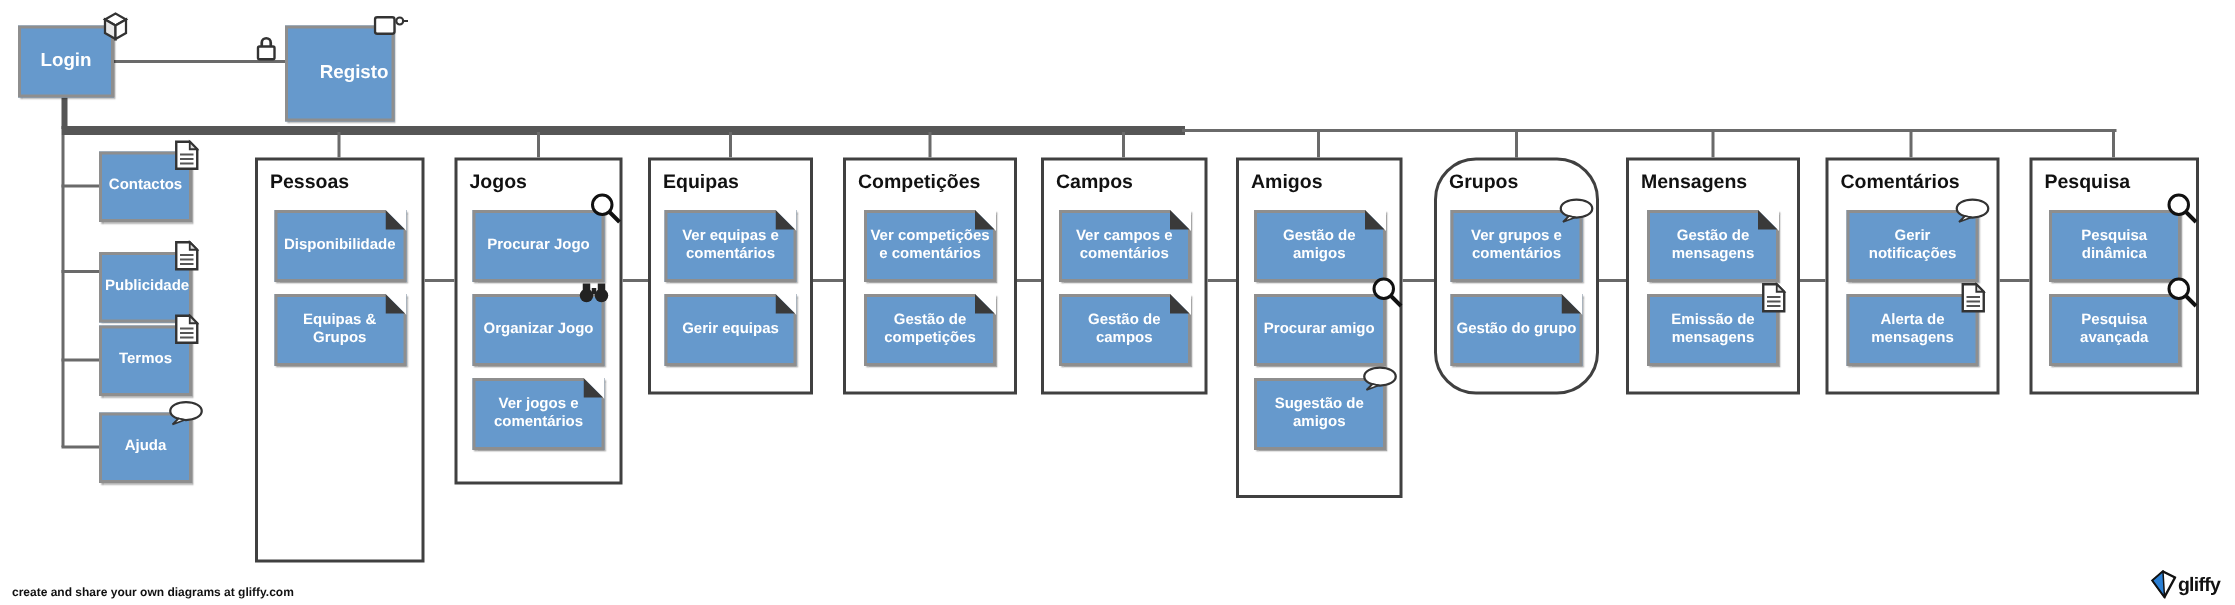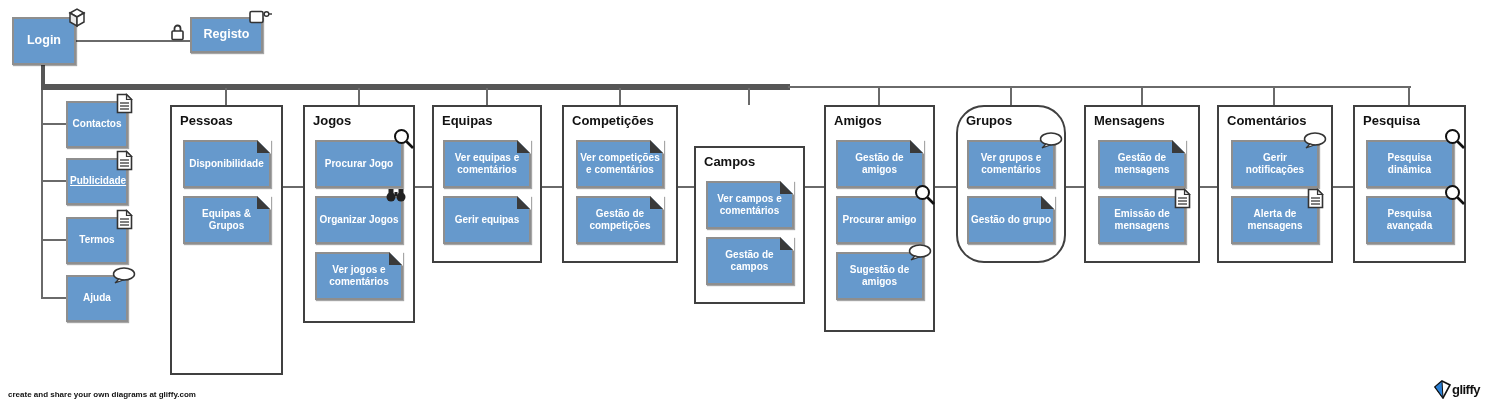--- a/index.html
+++ b/index.html
@@ -76,42 +76,42 @@
   <div class="node abs top-node" style="left:12px;top:17px;width:64px;height:48px;text-align:center;">
     <span class="lbl">Login</span>
     <span class="ci cube">
       <svg width="24" height="22" viewBox="0 0 24 22">
           <path d="M7,6 L14,2 L21,6 L14,10 Z" fill="#fff" stroke="#333" stroke-width="1.5"></path>
           <path d="M7,6 L14,10 L14,19 L7,15 Z" fill="#e8e8e8" stroke="#333" stroke-width="1.5"></path>
           <path d="M21,6 L14,10 L14,19 L21,15 Z" fill="#fff" stroke="#333" stroke-width="1.5"></path>
         </svg>
     </span>
   </div>
-  <div class="node abs top-node" style="left:190px;top:17px;width:73px;height:36px;">
+  <div class="node abs top-node" style="left:190px;top:17px;width:73px;height:64px;text-align:right;">
     <span class="lbl">Registo</span>
     <span class="ci key">
       <svg width="24" height="16" viewBox="0 0 24 16">
           <rect x="1" y="2.5" width="13" height="11" rx="1.5" fill="#fff" stroke="#333" stroke-width="1.6"></rect>
           <circle cx="17.5" cy="5" r="2.3" fill="#fff" stroke="#333" stroke-width="1.4"></circle>
           <line x1="19.5" y1="5" x2="23" y2="5" stroke="#333" stroke-width="1.4"></line>
         </svg>
     </span>
   </div>
 
   <div class="node abs leftcol" style="left:66px;top:101px;">
     <span class="lbl">Contactos</span>
     <span class="ci doc">
       <svg width="17" height="21" viewBox="0 0 17 21">
           <path d="M1.5,1.5 h9 l5,5 v13 h-14 z" fill="#fff" stroke="#333" stroke-width="1.6"></path>
           <path d="M10.5,1.5 l5,5 h-5 z" fill="#ddd" stroke="#333" stroke-width="1.2"></path>
           <path d="M4,10 h9 M4,13 h9 M4,16 h9" stroke="#555" stroke-width="1.4"></path>
         </svg>
     </span>
   </div>
-  <div class="node abs leftcol" style="left:66px;top:158px;text-decoration:underline;">
+  <div class="node abs leftcol" style="left:66px;top:168px;">
     <span class="lbl">Publicidade</span>
     <span class="ci doc">
       <svg width="17" height="21" viewBox="0 0 17 21">
           <path d="M1.5,1.5 h9 l5,5 v13 h-14 z" fill="#fff" stroke="#333" stroke-width="1.6"></path>
           <path d="M10.5,1.5 l5,5 h-5 z" fill="#ddd" stroke="#333" stroke-width="1.2"></path>
           <path d="M4,10 h9 M4,13 h9 M4,16 h9" stroke="#555" stroke-width="1.4"></path>
         </svg>
     </span>
   </div>
   <div class="node abs leftcol" style="left:66px;top:217px;">
@@ -155,21 +155,21 @@
   <div class="group" style="left:303px;top:105px;width:112px;height:218px;">
     <div class="group-title">Jogos</div>
     <div class="node">
       <span class="lbl">Procurar Jogo</span>
       <span class="ci mag"><svg width="22" height="22" viewBox="0 0 22 22">
             <circle cx="8.5" cy="8.5" r="6.5" fill="#fff" stroke="#111" stroke-width="2"></circle>
             <line x1="13.5" y1="13.5" x2="20" y2="20" stroke="#111" stroke-width="2.6"></line>
           </svg></span>
     </div>
     <div class="node">
-      <span class="lbl">Organizar Jogos</span>
+      <span class="lbl">Organizar Jogo</span>
       <span class="ci binoc"><svg width="22" height="14" viewBox="0 0 22 14">
             <rect x="3.5" y="1" width="5" height="5" fill="#222"></rect>
             <rect x="13.5" y="1" width="5" height="5" fill="#222"></rect>
             <rect x="9.5" y="4" width="3" height="4" fill="#222"></rect>
             <circle cx="6" cy="9" r="4.5" fill="#222"></circle>
             <circle cx="16" cy="9" r="4.5" fill="#222"></circle>
           </svg></span>
     </div>
     <div class="node">
       <span class="lbl">Ver jogos e comentários</span>
@@ -209,21 +209,21 @@
     </div>
     <div class="node">
       <span class="lbl">Gestão de competições</span>
       <span class="ci fold"><svg width="14" height="14" viewBox="0 0 14 14">
             <path d="M0,0 L14,0 L14,14 Z" fill="#fff"></path>
             <path d="M0,0 L13,13 L0,13 Z" fill="#3a3a3a"></path>
           </svg></span>
     </div>
   </div>
 
-  <div class="group" style="left:694px;top:105px;width:111px;height:158px;margin-top:41px;">
+  <div class="group" style="left:694px;top:105px;width:111px;height:158px;">
     <div class="group-title">Campos</div>
     <div class="node">
       <span class="lbl">Ver campos e comentários</span>
       <span class="ci fold"><svg width="14" height="14" viewBox="0 0 14 14">
             <path d="M0,0 L14,0 L14,14 Z" fill="#fff"></path>
             <path d="M0,0 L13,13 L0,13 Z" fill="#3a3a3a"></path>
           </svg></span>
     </div>
     <div class="node">
       <span class="lbl">Gestão de campos</span>

